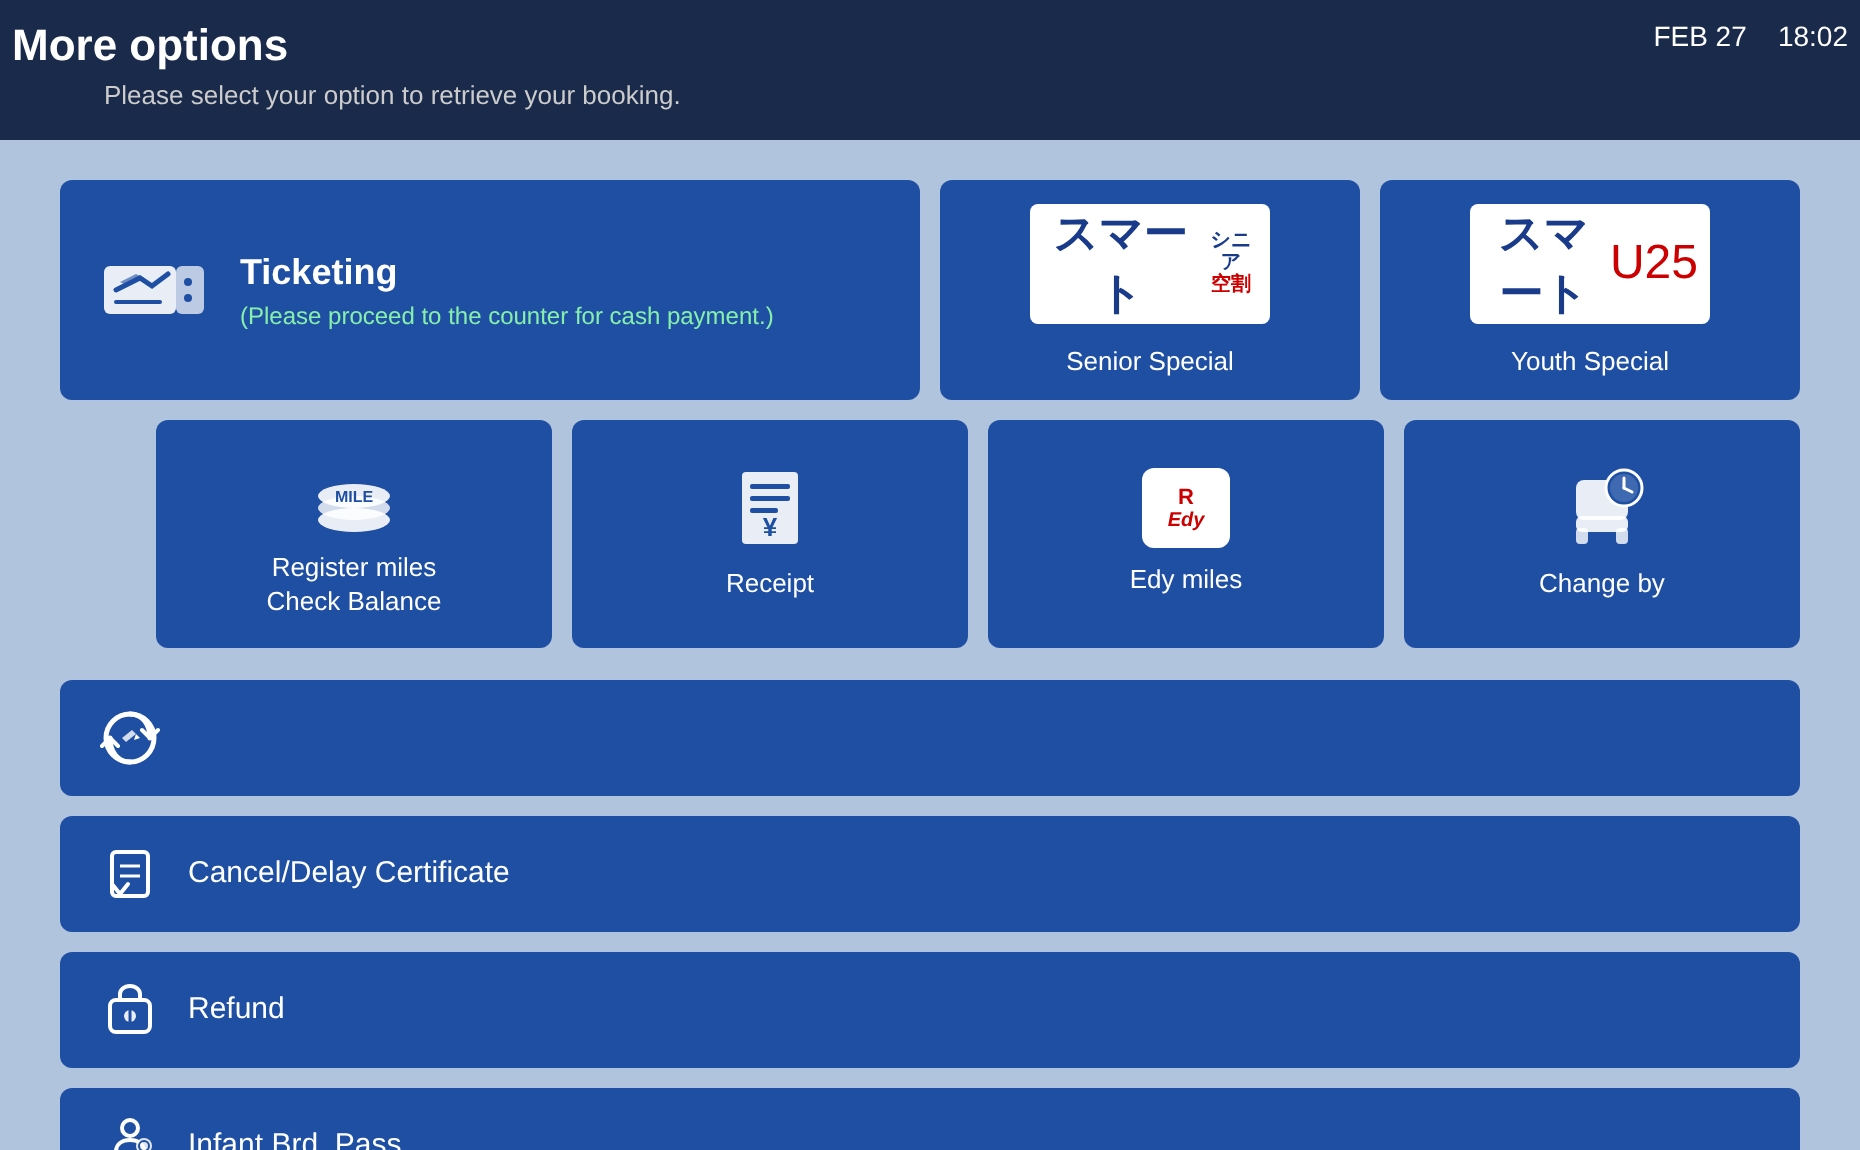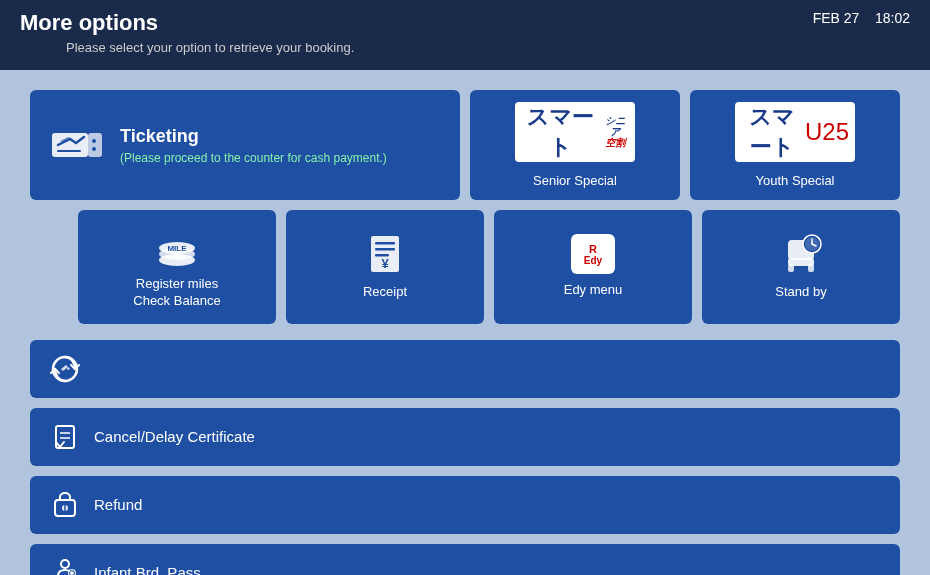--- a/index.html
+++ b/index.html
@@ -6,21 +6,21 @@
     body {
       width: 930px;
       height: 575px;
       background: #b0c4de;
       font-family: Arial, sans-serif;
       overflow: hidden;
     }
     .header {
       background: #1a2a4a;
       color: white;
-      padding: 10px 20px;
+      padding: 10px 6px;
       display: flex;
       justify-content: space-between;
       align-items: flex-start;
       height: 70px;
     }
     .header-left h1 {
       font-size: 22px;
       font-weight: bold;
       color: white;
     }
@@ -146,21 +146,20 @@
       font-weight: 900;
       font-family: 'Arial Black', Arial, sans-serif;
     }
     .smart-kanji {
       display: flex;
       flex-direction: column;
       font-size: 9px;
       color: #1a3a8a;
       line-height: 1.1;
       font-weight: bold;
-      font-style: italic;
     }
     .smart-u25 {
       color: #1a3a8a;
       font-size: 22px;
       font-weight: 900;
       font-family: 'Arial Black', Arial, sans-serif;
     }
     .u25-text {
       color: #cc0000;
       font-size: 22px;
@@ -263,42 +262,42 @@
           <text x="22" y="36" text-anchor="middle" fill="#1e4fa3" font-size="13" font-weight="bold">¥</text>
         </svg>
       </span>
       <span class="tile-label">Receipt</span>
     </button>
 
     <button class="btn-tile">
       <span>
         <div style="background:white;border-radius:6px;width:44px;height:40px;display:flex;flex-direction:column;align-items:center;justify-content:center;">
           <span style="color:#cc0000;font-size:11px;font-weight:bold;">R</span>
-          <span style="color:#cc0000;font-size:10px;font-weight:bold;">Edy</span>
+          <span style="color:#cc0000;font-size:10px;font-weight:bold;font-style:italic;">Edy</span>
         </div>
       </span>
-      <span class="tile-label">Edy menu</span>
+      <span class="tile-label">Edy miles</span>
     </button>
 
     <button class="btn-tile">
       <span>
         <svg width="46" height="44" viewBox="0 0 46 44" fill="none">
 
           <rect x="10" y="8" width="26" height="20" rx="4" fill="white" opacity="0.9"></rect>
           <rect x="10" y="26" width="26" height="8" rx="3" fill="white" opacity="0.9"></rect>
           <rect x="10" y="32" width="6" height="8" rx="2" fill="white" opacity="0.8"></rect>
           <rect x="30" y="32" width="6" height="8" rx="2" fill="white" opacity="0.8"></rect>
 
           <circle cx="34" cy="12" r="9" fill="#1e4fa3" stroke="white" stroke-width="1.5"></circle>
           <circle cx="34" cy="12" r="7" fill="white" opacity="0.15"></circle>
           <line x1="34" y1="12" x2="34" y2="7" stroke="white" stroke-width="1.5" stroke-linecap="round"></line>
           <line x1="34" y1="12" x2="38" y2="14" stroke="white" stroke-width="1.5" stroke-linecap="round"></line>
         </svg>
       </span>
-      <span class="tile-label">Stand by</span>
+      <span class="tile-label">Change by</span>
     </button>
 
   </div>
 
   <div class="footer-buttons">
 
     <button class="btn-tile wide">
       <span>
         <svg width="30" height="30" viewBox="0 0 30 30" fill="none">
           <circle cx="15" cy="15" r="12" stroke="white" stroke-width="2.5" fill="none"></circle>

